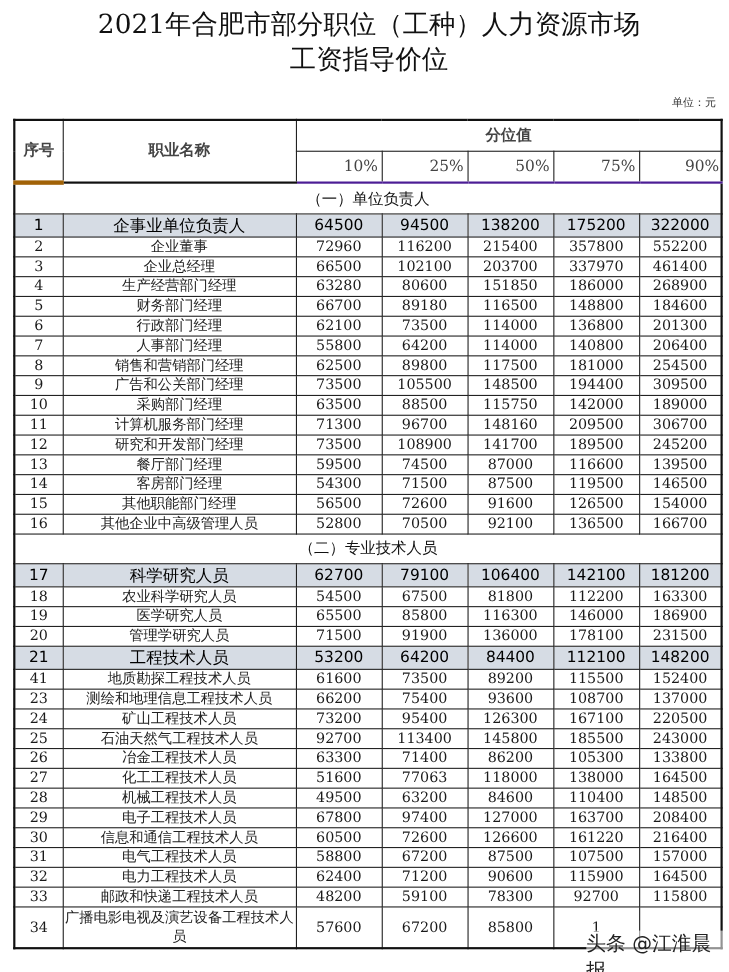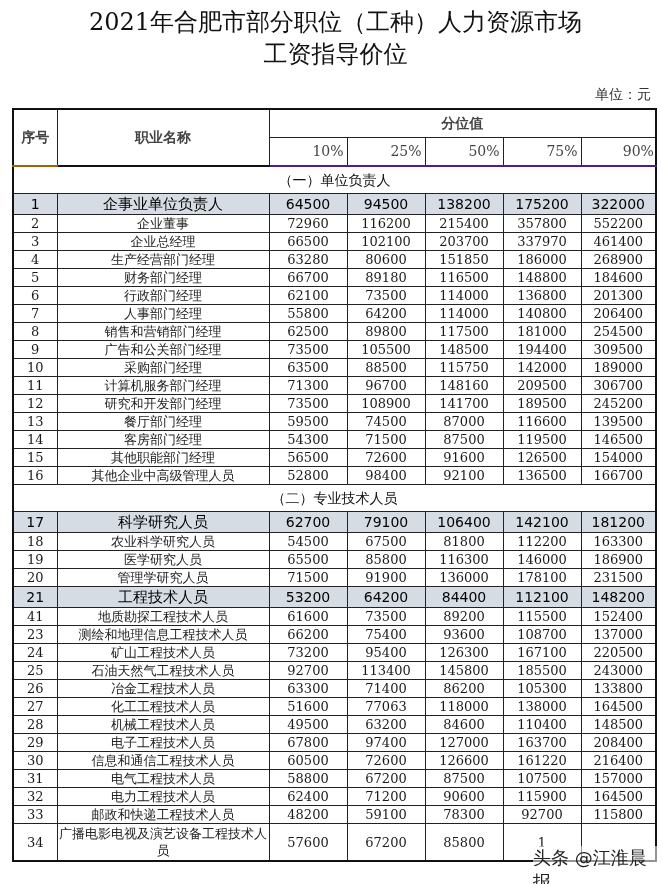--- a/index.html
+++ b/index.html
@@ -1,18 +1,18 @@
 <!DOCTYPE html>
 <html><head>
 <meta charset="utf-8">
 <style>
   html,body{margin:0;padding:0;background:#fff;}
   body{width:663px;height:884px;overflow:hidden;position:relative;font-family:"DejaVu Serif","Liberation Serif",serif;color:#1a1a1a;}
   .title{position:absolute;left:4px;top:6px;width:663px;text-align:center;font-family:"DejaVu Serif","Liberation Serif",serif;font-weight:normal;font-size:24px;line-height:32px;letter-spacing:0px;color:#111;}
-  .unit{position:absolute;right:12px;top:86px;font-size:14px;color:#333;}
+  .unit{position:absolute;right:12px;top:86px;font-size:10px;color:#333;}
   table{position:absolute;left:12px;top:108px;width:643px;border-collapse:collapse;border:2px solid #111;table-layout:fixed;}
   td,th{border:1px solid #222;text-align:center;padding:0;font-weight:normal;font-size:13px;line-height:17px;white-space:nowrap;overflow:hidden;}
   .hdr th{color:#444;font-size:14px;}
   .hdr1 th{height:27px;font-weight:bold;}
   .hdr2 th{height:27px;border-bottom:2px solid #4c1d95;padding-left:40px;}
   .sec td{height:26px;font-family:"DejaVu Sans","Liberation Sans",sans-serif;font-size:14px;color:#111;}
   .hl td{background:#d6dce4;font-family:"DejaVu Sans","Liberation Sans",sans-serif;font-size:14px;height:20px;color:#000;}
   .hl td.name{font-size:15px;}
   tr.row td{height:17px;}
   tr.row td.name{color:#222;margin-top:48px;}
@@ -34,21 +34,21 @@
     <col style="width:44px">
       <col style="width:212px">
     <col style="width:78px">
       <col style="width:78px">
       <col style="width:78px">
       <col style="width:78px">
       <col style="width:75px">
   </colgroup>
   <thead class="hdr">
     <tr class="hdr1">
-      <th rowspan="2" style="border-bottom:2px solid #a16207">序号</th>
+      <th rowspan="2" style="border-bottom:4px solid #a16207">序号</th>
       <th rowspan="2" style="border-bottom:2px solid #111">职业名称</th>
       <th colspan="5">分位值</th>
     </tr>
     <tr class="hdr2">
       <th>10%</th>
       <th>25%</th>
       <th>50%</th>
       <th>75%</th>
       <th>90%</th>
     </tr>
@@ -189,21 +189,21 @@
         <td>56500</td>
         <td>72600</td>
         <td>91600</td>
         <td>126500</td>
         <td>154000</td>
       </tr>
       <tr class="row">
         <td>16</td>
         <td class="name">其他企业中高级管理人员</td>
         <td>52800</td>
-        <td>98400</td>
+        <td>70500</td>
         <td>92100</td>
         <td>136500</td>
         <td>166700</td>
       </tr>
       <tr class="sec">
         <td colspan="7">（二）专业技术人员</td>
       </tr>
       <tr class="hl">
         <td>17</td>
         <td class="name">科学研究人员</td>

